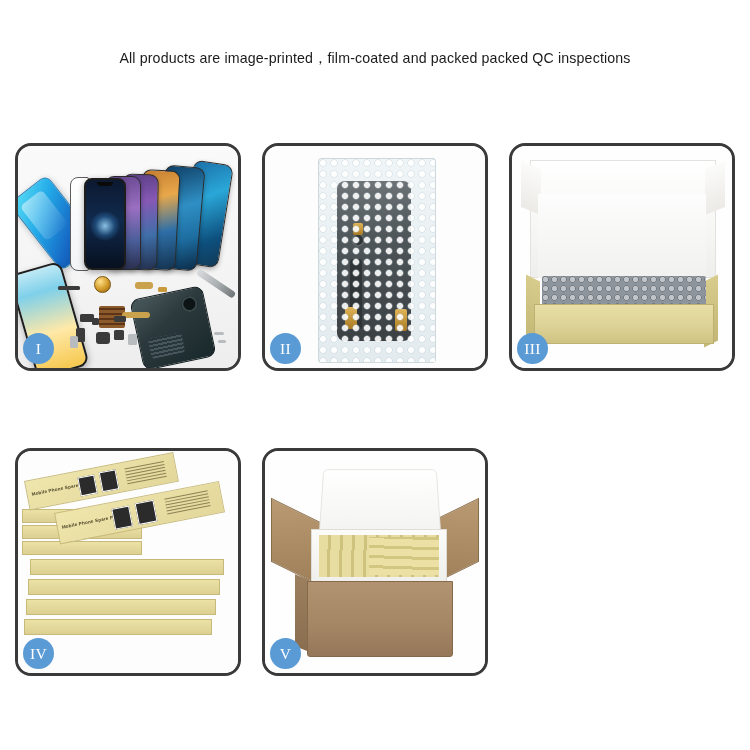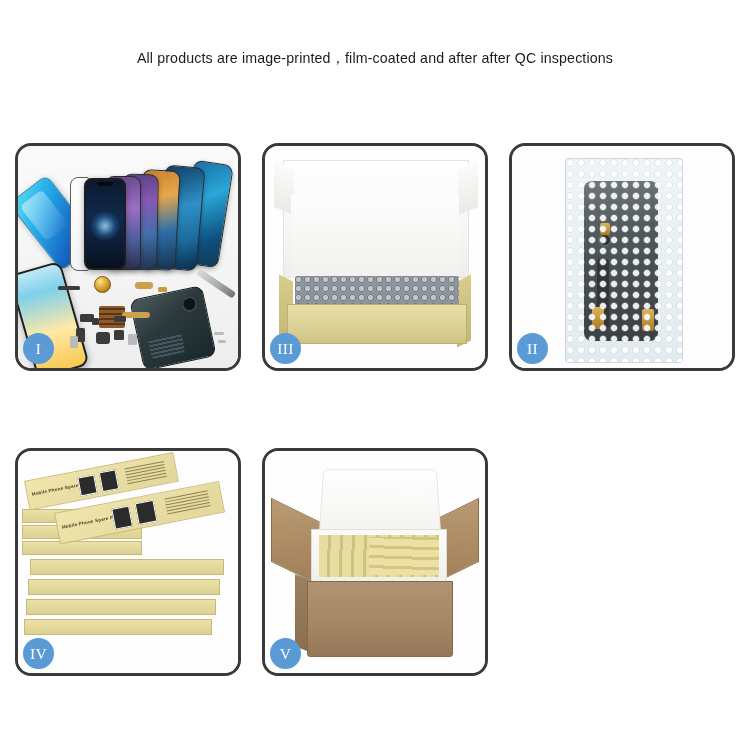--- a/index.html
+++ b/index.html
@@ -235,21 +235,21 @@
   .c-side-skew { position:absolute; left:122px; top:60px; width:84px; height:36px;
      background:linear-gradient(180deg,#c0a27c,#ae9068); transform:skewY(14deg); }
   .c-tape { position:absolute; background:#a9906c; opacity:.75; }
 </style>
 </head>
 <body>
 
 <div class="page">
 
   <div class="header">
-    <div class="subtitle">All products are image-printed，film-coated and after after QC inspections</div>
+    <div class="subtitle">All products are image-printed，film-coated and packed packed QC inspections</div>
   </div>
 
   <div class="grid">
 
     <div class="panel">
       <div class="panel-inner p1">
         <div class="film-phone"></div>
         <div class="ph ph-a"></div>
         <div class="ph ph-b"></div>
         <div class="ph ph-c"></div>
@@ -277,41 +277,41 @@
         <div class="sm" style="left:74px;top:172px;width:7px;height:7px;"></div>
         <div class="sm light" style="left:110px;top:188px;width:9px;height:11px;"></div>
         <div class="screwdriver"></div>
         <div class="sm light" style="left:196px;top:186px;width:10px;height:3px;"></div>
         <div class="sm light" style="left:200px;top:194px;width:8px;height:3px;"></div>
       </div>
       <div class="badge">I</div>
     </div>
 
     <div class="panel">
+      <div class="panel-inner p2">
+        <div class="bag">
+          <div class="dark-part"></div>
+          <div class="gold-tab" style="left:26px;top:148px;"></div>
+          <div class="gold-tab" style="left:76px;top:150px;"></div>
+          <div class="gold-tab" style="left:34px;top:64px;width:10px;height:12px;"></div>
+        </div>
+      </div>
+      <div class="badge">II</div>
+    </div>
+
+    <div class="panel">
       <div class="panel-inner p3">
         <div class="b3-lid"></div>
         <div class="b3-foam"></div>
         <div class="b3-left"></div>
         <div class="b3-right"></div>
         <div class="b3-bubble"></div>
         <div class="b3-front"></div>
       </div>
       <div class="badge">III</div>
-    </div>
-
-    <div class="panel">
-      <div class="panel-inner p2">
-        <div class="bag">
-          <div class="dark-part"></div>
-          <div class="gold-tab" style="left:26px;top:148px;"></div>
-          <div class="gold-tab" style="left:76px;top:150px;"></div>
-          <div class="gold-tab" style="left:34px;top:64px;width:10px;height:12px;"></div>
-        </div>
-      </div>
-      <div class="badge">II</div>
     </div>
 
     <div class="panel">
       <div class="panel-inner p4">
         <div class="stack">
 
           <div class="sbox" style="left:6px;top:168px;width:188px;height:16px;"></div>
           <div class="sbox" style="left:8px;top:148px;width:190px;height:16px;"></div>
           <div class="sbox" style="left:10px;top:128px;width:192px;height:16px;"></div>
           <div class="sbox" style="left:12px;top:108px;width:194px;height:16px;"></div>

